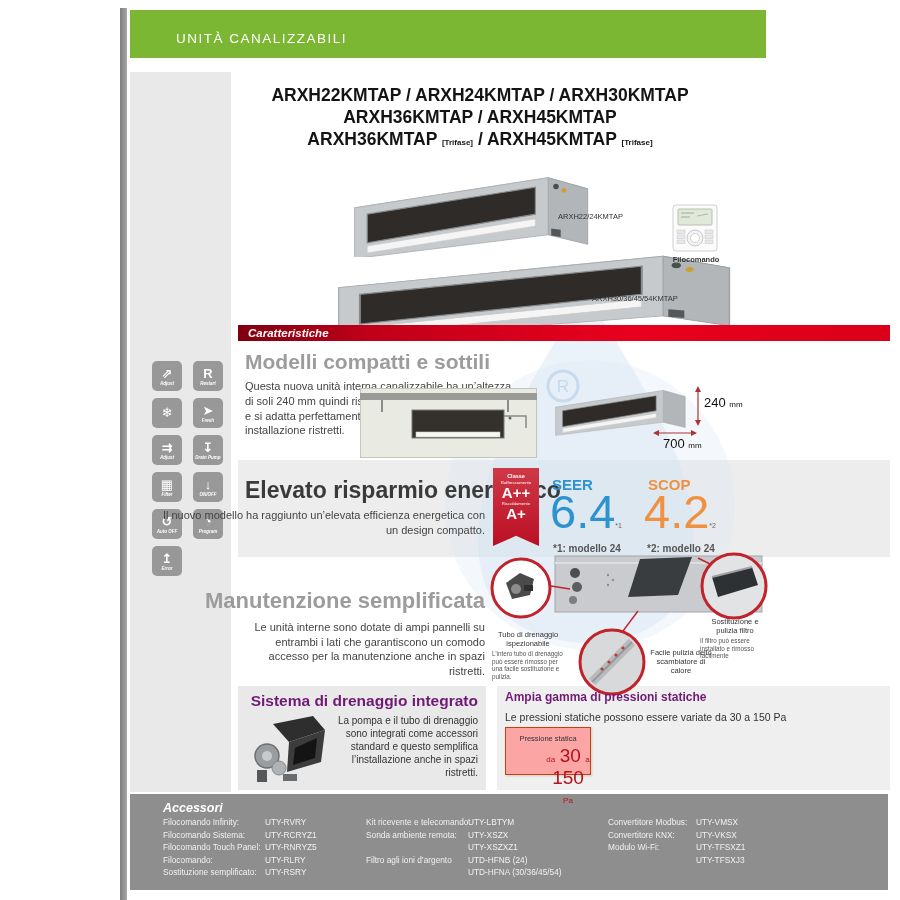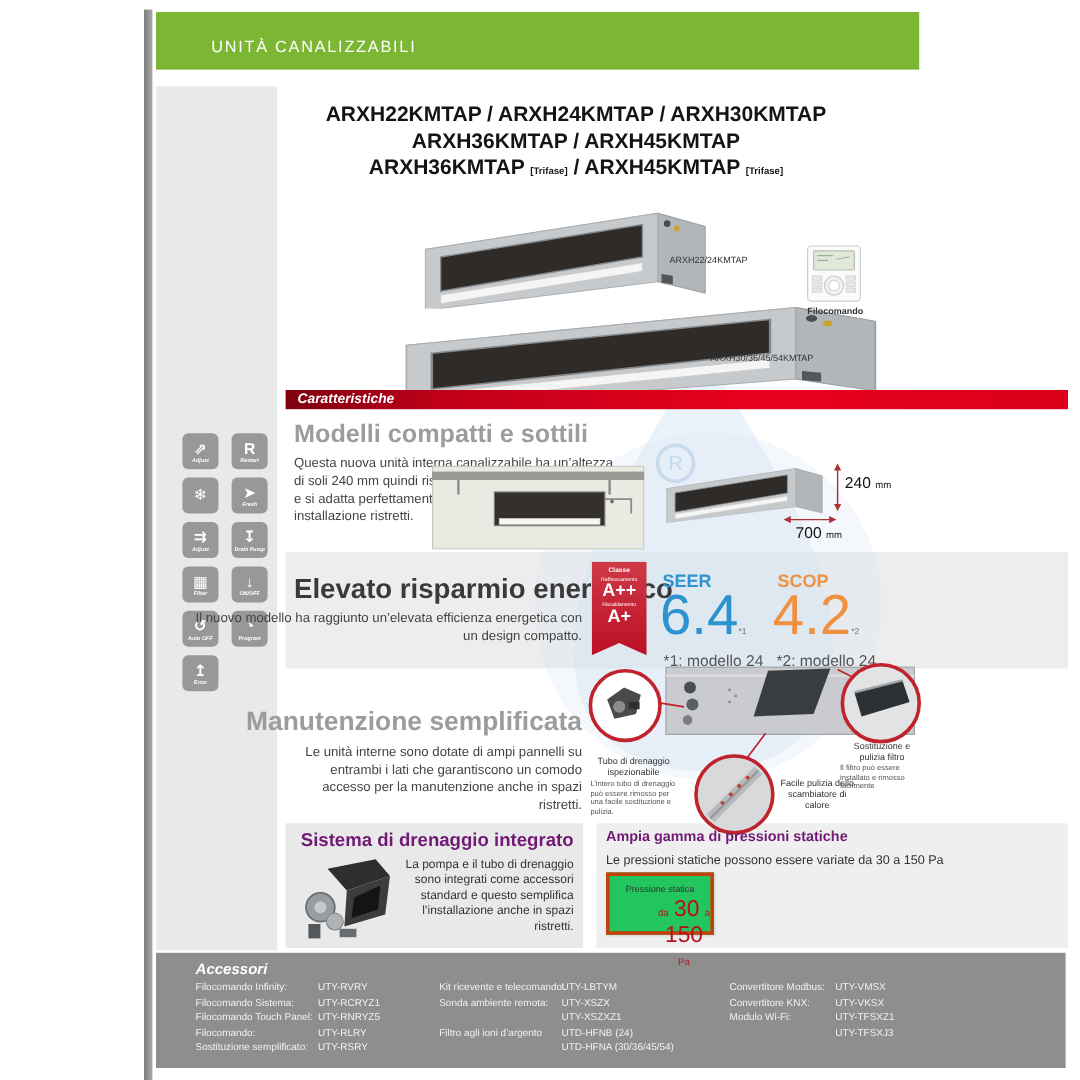--- a/index.html
+++ b/index.html
@@ -35,29 +35,29 @@
   #badge{left:493px;top:468px;width:46px;height:78px;background:linear-gradient(180deg,#cf3a48,#bb0f24);
          clip-path:polygon(0 0,100% 0,100% 100%,50% 87%,0 100%);text-align:center;color:#fff;z-index:2;}
   #badge .s1{font-size:5.5px;font-weight:bold;display:block;margin-top:5px;}
   #badge .s2{font-size:4.3px;display:block;margin-top:1px;}
   #badge .big{font-size:15px;font-weight:bold;display:block;line-height:15px;}
   .seer-l{color:#2d93d0;font-weight:bold;font-size:15px;}
   .scop-l{color:#ef9140;font-weight:bold;font-size:15px;}
   .seer-v{color:#2d93d0;font-size:47px;line-height:47px;}
   .scop-v{color:#ef9140;font-size:47px;line-height:47px;}
   .note{font-size:7px;color:#666;}
-  .footnote{font-size:13px;color:#555;}
+  .footnote{font-size:10px;color:#555;font-weight:bold;}
   
   .ann-t{font-size:7.5px;color:#333;line-height:9px;text-align:center;}
   .ann-b{font-size:6.3px;color:#555;line-height:7.6px;margin-top:2px;}
   
   #drainbox{left:238px;top:686px;width:248px;height:104px;background:#e9e9e9;}
   #pressbox{left:497px;top:686px;width:393px;height:104px;background:#efefef;}
   .h-black{color:#701a75;font-weight:bold;}
-  #presscard{left:505px;top:727px;width:84px;height:46px;background:#22c55e;border:3px solid #c2410c;box-shadow:1px 1px 2px rgba(0,0,0,.15);text-align:center;z-index:2;}
+  #presscard{left:505px;top:727px;width:84px;height:46px;background:#fca5a5;border:1px solid #c2410c;box-shadow:1px 1px 2px rgba(0,0,0,.15);text-align:center;z-index:2;}
   #presscard .ct{font-size:7.5px;color:#333;margin-top:6px;}
   .red{color:#b5121c;margin-left:40px;}
   
   #accband{left:130px;top:794px;width:758px;height:96px;background:#8e8e8e;}
   #acc-title{left:163px;top:801px;color:#fff;font-weight:bold;font-style:italic;font-size:12.5px;z-index:2;}
   .acc-col{position:absolute;z-index:2;font-size:8.3px;color:#f1f1f1;line-height:12.6px;white-space:nowrap;}
   .acc-row{display:flex;}
   .acc-lbl{display:inline-block;}
   .c1 .acc-lbl{width:102px;} .c2 .acc-lbl{width:102px;} .c3 .acc-lbl{width:88px;}
   svg{display:block;}

